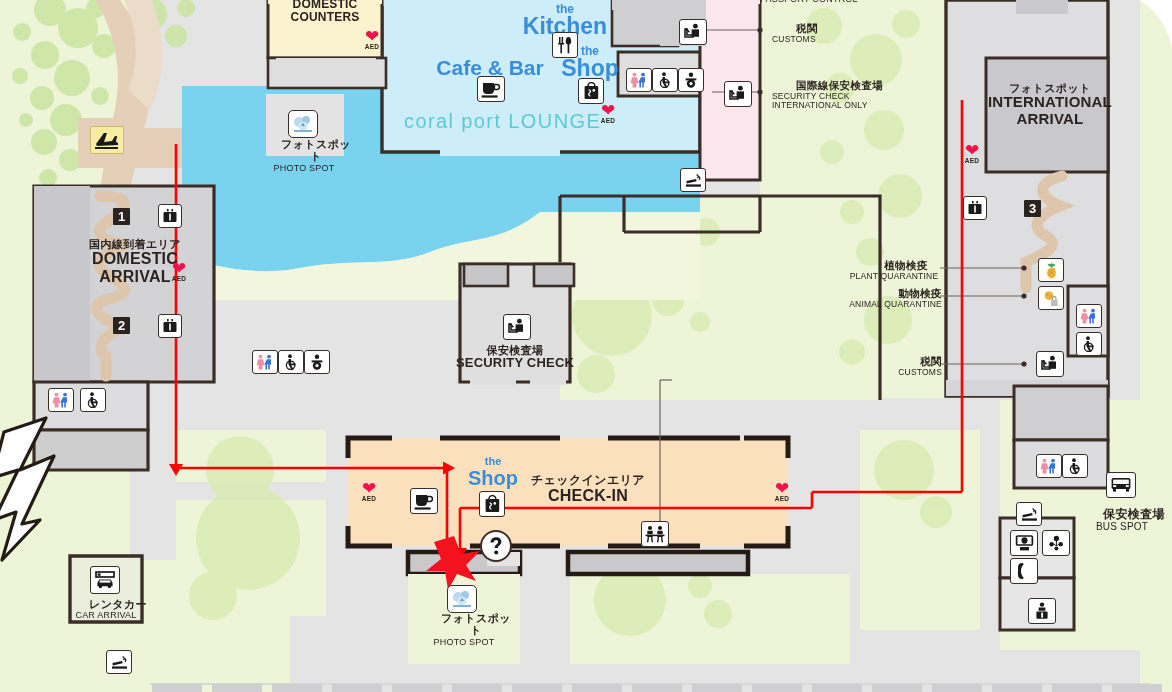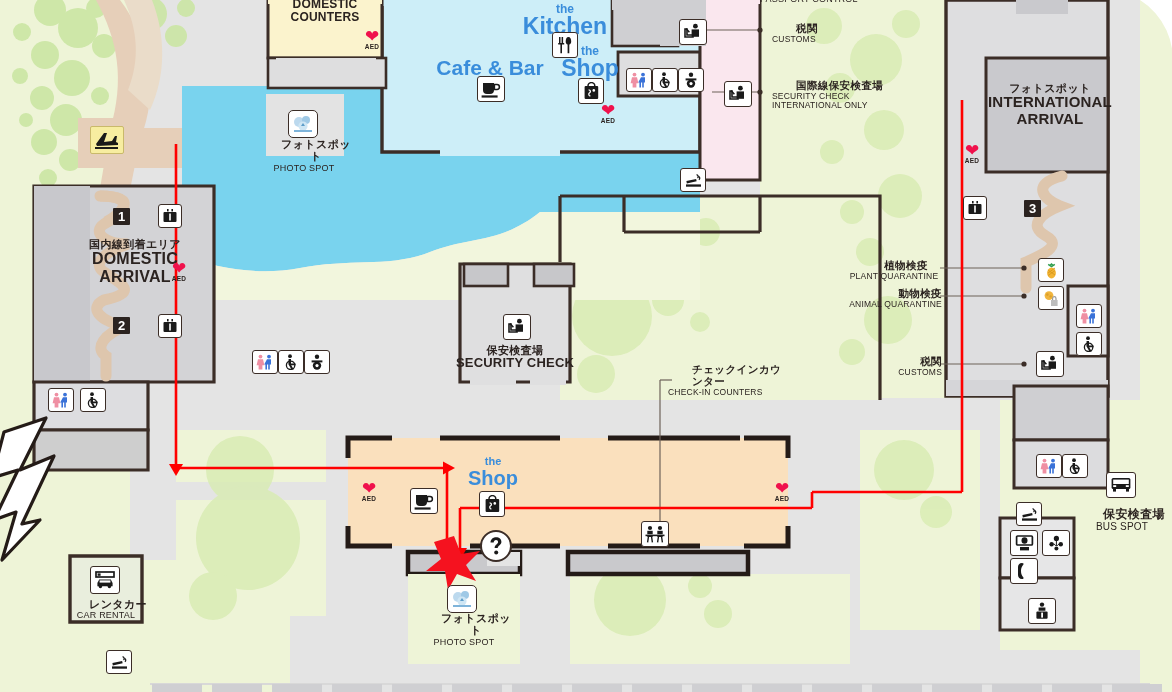--- a/index.html
+++ b/index.html
@@ -315,20 +315,24 @@
     <div class="jp">フォトスポット</div>
     <div class="en" style="font-size:15px;font-weight:bold;">INTERNATIONAL</div>
     <div class="en" style="font-size:15px;font-weight:bold;">ARRIVAL</div>
   </div>
 
   <div class="lbl area-title" style="left:450px;top:344px;width:130px;">
     <div class="jp">保安検査場</div>
     <div class="en" style="font-size:13px;font-weight:bold;">SECURITY CHECK</div>
   </div>
 
+  <div class="lbl area-title" style="left:520px;top:474px;width:136px;">
+    <div class="jp" style="font-size:12px;">チェックインエリア</div>
+    <div class="en" style="font-size:16px;font-weight:bold;">CHECK-IN</div>
+  </div>
 
   <div class="lbl call" style="left:760px;top:-6px;width:140px;text-align:left;">
     <div class="en" style="font-size:9px;">PASSPORT CONTROL</div>
   </div>
 
   <div class="lbl call" style="left:772px;top:23px;width:110px;text-align:left;">
     <div class="jp">税関</div>
     <div class="en">CUSTOMS</div>
   </div>
 
@@ -346,38 +350,34 @@
   <div class="lbl call" style="left:840px;top:288px;width:102px;text-align:right;">
     <div class="jp">動物検疫</div>
     <div class="en">ANIMAL QUARANTINE</div>
   </div>
 
   <div class="lbl call" style="left:866px;top:356px;width:76px;text-align:right;">
     <div class="jp">税関</div>
     <div class="en">CUSTOMS</div>
   </div>
 
-  <div class="lbl call" style="left:668px;top:364px;width:120px;text-align:left;">
-    <div class="jp">チェックインカウンター</div>
-    <div class="en">CHECK-IN COUNTERS</div>
-  </div>
 
   <div class="lbl call" style="left:254px;top:138px;width:100px;">
     <div class="jp" style="font-size:11px;">フォトスポット</div>
     <div class="en" style="font-size:9px;">PHOTO SPOT</div>
   </div>
 
   <div class="lbl call" style="left:412px;top:612px;width:104px;">
     <div class="jp" style="font-size:11px;">フォトスポット</div>
     <div class="en" style="font-size:9px;">PHOTO SPOT</div>
   </div>
 
   <div class="lbl call" style="left:58px;top:598px;width:96px;">
     <div class="jp" style="font-size:11px;">レンタカー</div>
-    <div class="en" style="font-size:9px;">CAR RENTAL</div>
+    <div class="en" style="font-size:9px;">CAR ARRIVAL</div>
   </div>
 
   <div class="lbl call" style="left:1078px;top:508px;width:88px;">
     <div class="jp" style="font-size:12px;">保安検査場</div>
     <div class="en" style="font-size:10px;">BUS SPOT</div>
   </div>
 
   <div class="brand" style="left:500px;top:4px;width:130px;">
     <span class="the">the</span>
     <span class="nm">Kitchen</span>
@@ -390,20 +390,21 @@
   <div class="brand" style="left:548px;top:46px;width:84px;">
     <span class="the">the</span>
     <span class="nm">Shop</span>
   </div>
 
   <div class="brand" style="left:452px;top:456px;width:82px;">
     <span class="the" style="font-size:11px;">the</span>
     <span class="nm" style="font-size:20px;">Shop</span>
   </div>
 
+  <div class="lounge" style="left:404px;top:110px;">coral port  LOUNGE</div>
 
   <div class="gatenum" style="left:113px;top:208px;">1</div>
   <div class="gatenum" style="left:113px;top:317px;">2</div>
   <div class="gatenum" style="left:1024px;top:200px;">3</div>
 
   <div class="aed" style="left:355px;top:30px;">
     <div class="hrt">❤</div>
     <div class="tx">AED</div>
   </div>
   <div class="aed" style="left:591px;top:104px;">

